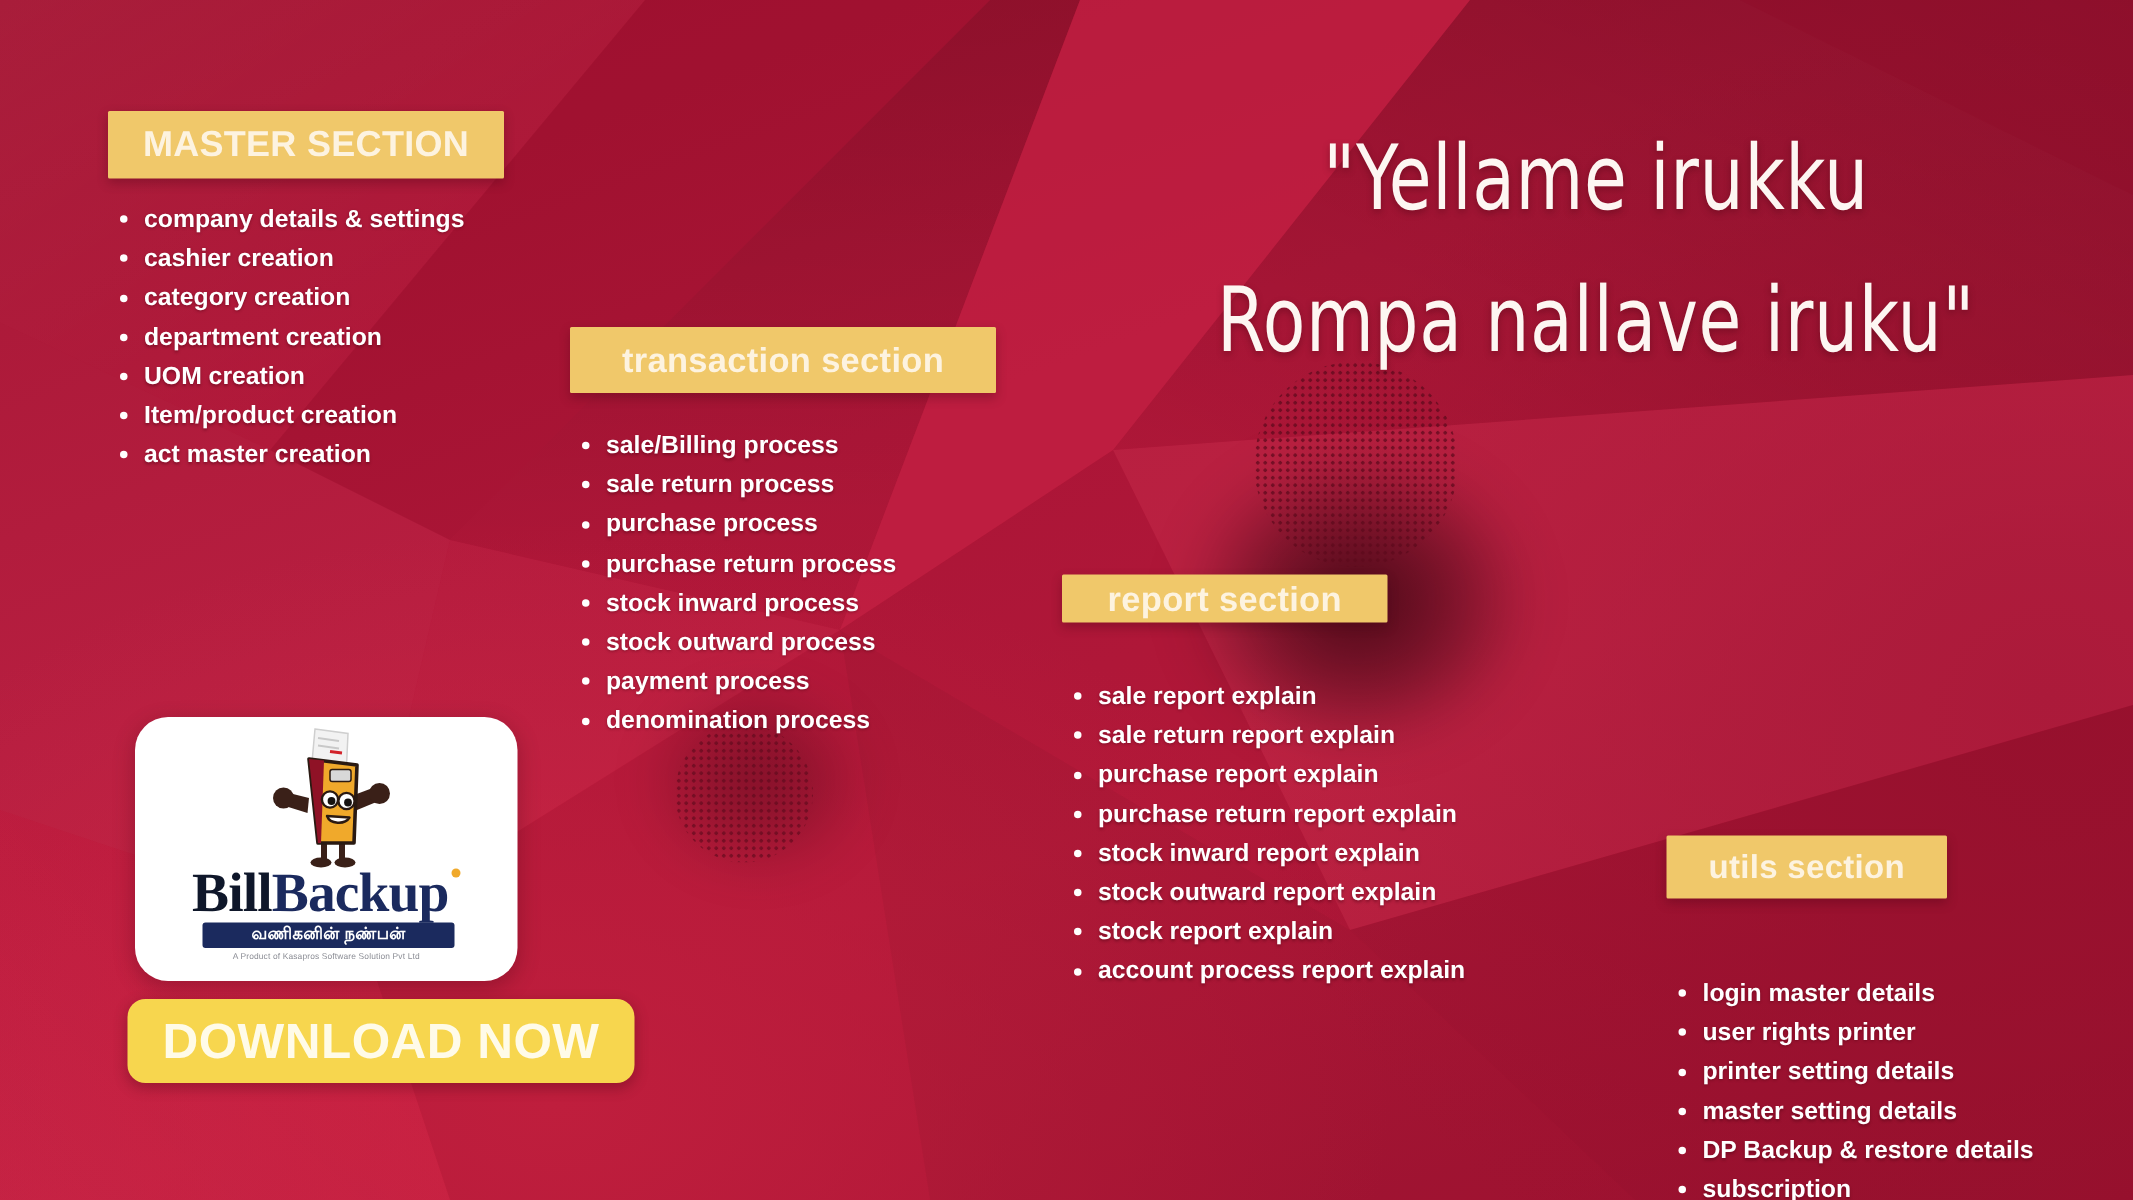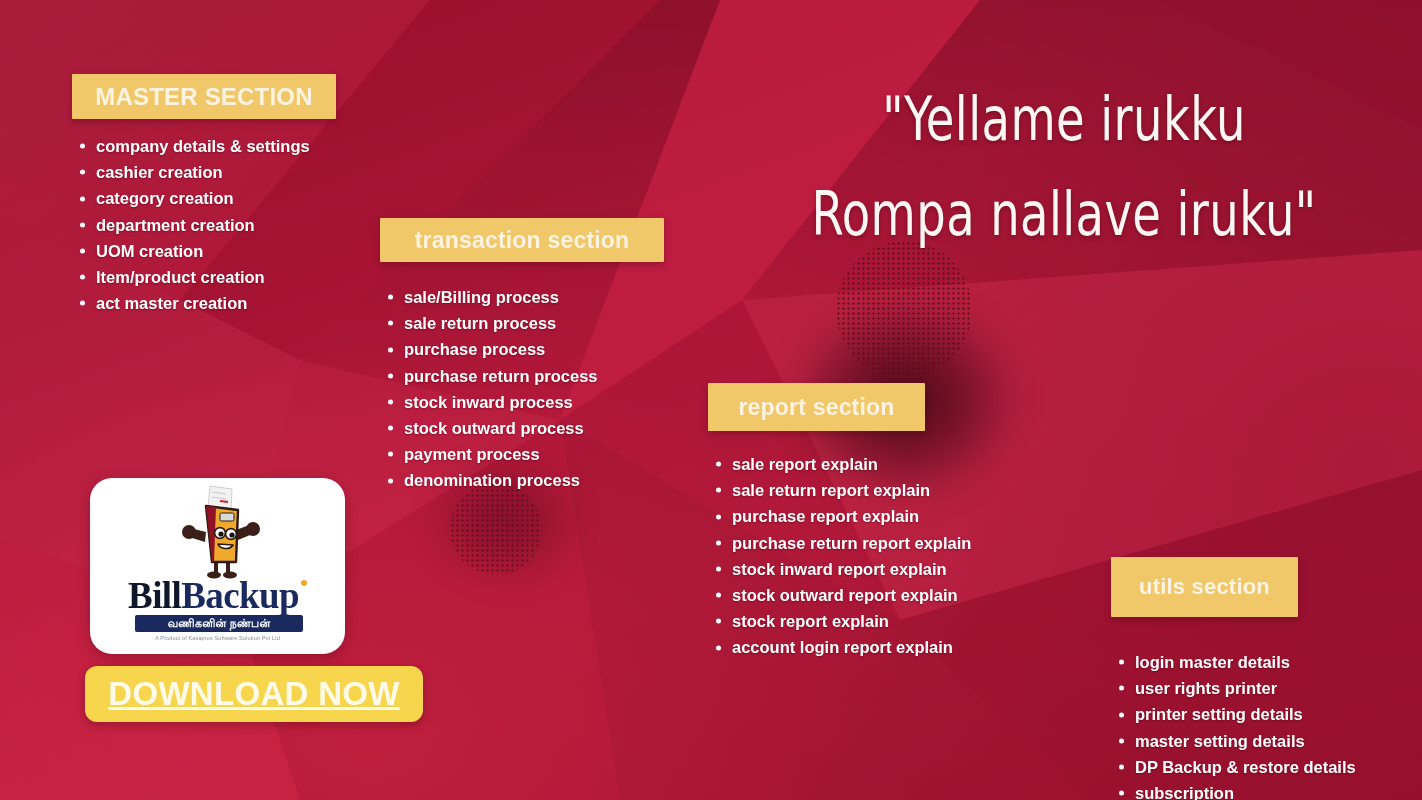--- a/index.html
+++ b/index.html
@@ -90,24 +90,24 @@
     background: #ffffff;
   }
 
   
   #block-master   .badge { left: 72px;  top: 74px;  width: 264px; height: 45px; font-size: 24px; }
   #block-master   .feature-list { left: 78px; top: 133px; font-size: 16.5px; line-height: 26.2px; }
 
   #block-transaction .badge { left: 380px; top: 218px; width: 284px; height: 44px; font-size: 23px; }
   #block-transaction .feature-list { left: 386px; top: 284px; font-size: 16.5px; line-height: 26.2px; }
 
-  #block-report   .badge { left: 708px; top: 383px; width: 217px; height: 48px; font-size: 23px; }
+  #block-report   .badge { left: 708px; top: 383px; width: 217px; height: 32px; font-size: 23px; }
   #block-report   .feature-list { left: 714px; top: 451px; font-size: 16.5px; line-height: 26.2px; }
 
-  #block-utils    .badge { left: 1111px; top: 557px; width: 187px; height: 60px; font-size: 22px; }
+  #block-utils    .badge { left: 1111px; top: 557px; width: 187px; height: 42px; font-size: 22px; }
   #block-utils    .feature-list { left: 1117px; top: 616px; font-size: 16.5px; line-height: 26.2px; margin-top: 33px; }
 
   
   .headline {
     position: absolute;
     left: 706px;
     top: 72px;
     width: 716px;
     text-align: center;
     color: #fdf6f2;
@@ -196,21 +196,20 @@
     background: #f7d64e;
     border: 0;
     border-radius: 12px;
     color: #fffbe8;
     font-family: "Liberation Sans", sans-serif;
     font-weight: 700;
     font-size: 33px;
     letter-spacing: .3px;
     cursor: pointer;
     box-shadow: 0 3px 9px rgba(60,0,15,.32);
-    text-decoration: underline;
   }
 </style>
 </head>
 <body>
 
 <div class="poster">
 
   <div class="bg-layer bg-base"></div>
 
   <svg class="bg-svg" viewBox="0 0 1422 800" preserveAspectRatio="none">
@@ -294,21 +293,21 @@
   <div id="block-report">
     <div class="badge">report section</div>
     <ul class="feature-list">
       <li>sale report explain</li>
       <li>sale return report explain</li>
       <li>purchase report explain</li>
       <li>purchase return report explain</li>
       <li>stock inward report explain</li>
       <li>stock outward report explain</li>
       <li>stock report explain</li>
-      <li>account login report explain</li>
+      <li>account process report explain</li>
     </ul>
   </div>
 
   <div id="block-utils">
     <div class="badge">utils section</div>
     <ul class="feature-list">
       <li>login master details</li>
       <li>user rights printer</li>
       <li>printer setting details</li>
       <li>master setting details</li>

